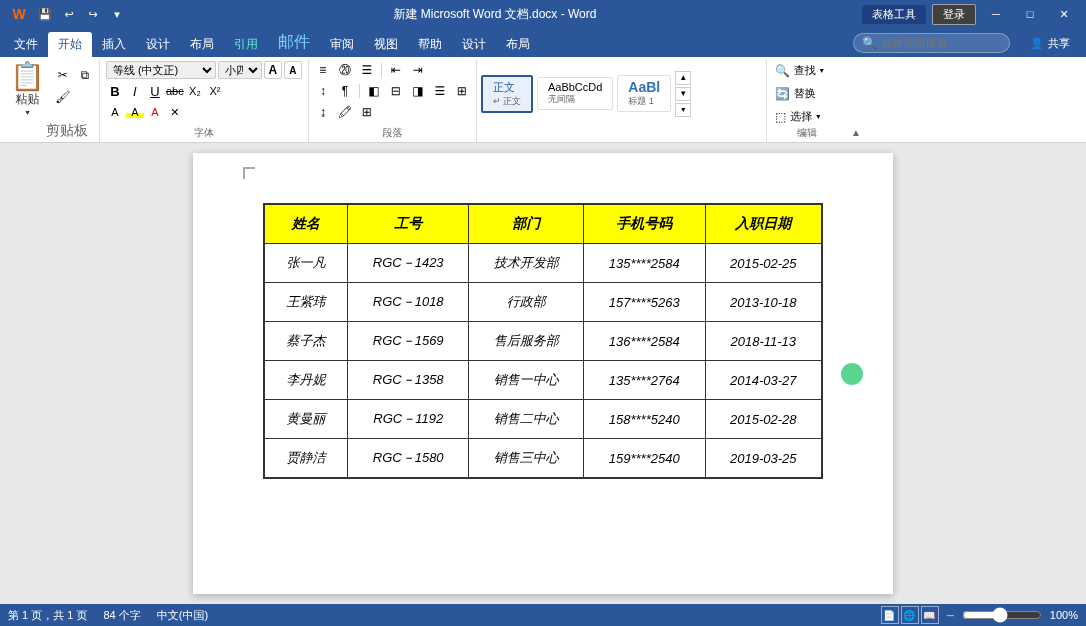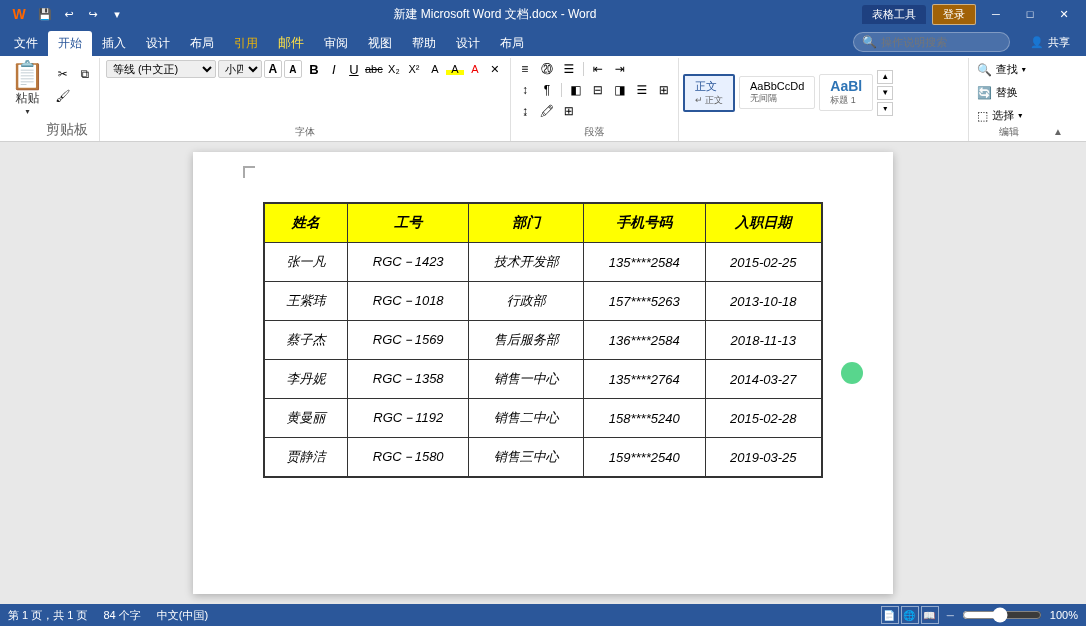--- a/index.html
+++ b/index.html
@@ -18,21 +18,21 @@
     .title-bar-left { display: flex; align-items: center; gap: 4px; }
     .title-bar-btn {
       width: 28px; height: 20px;
       display: flex; align-items: center; justify-content: center;
       color: white; font-size: 11px; cursor: pointer;
       border-radius: 2px;
     }
     .quick-access { display: flex; align-items: center; gap: 2px; }
     .qa-btn { width: 22px; height: 20px; display: flex; align-items: center; justify-content: center; color: white; font-size: 11px; cursor: pointer; }
     .login-btn {
-      background: #a16207; border: 1px solid rgba(255,255,255,0.5);
+      background: #404040; border: 1px solid rgba(255,255,255,0.5);
       color: white; padding: 2px 10px; font-size: 11px; cursor: pointer;
       border-radius: 2px;
     }
     .tab-item {
       padding: 4px 12px;
       font-size: 12px;
       color: rgba(255,255,255,0.8);
       cursor: pointer;
       border-radius: 4px 4px 0 0;
     }
@@ -153,22 +153,22 @@
       <div class="title-bar-btn close">✕</div>
     </div>
   </div>
 
   <div style="background:#2b579a;display:flex;align-items:flex-end;padding:0 4px;">
     <div class="tab-item" style="color:white;font-size:12px;padding:4px 10px;border-radius:3px 3px 0 0;">文件</div>
     <div class="tab-item active" style="font-size:12px;padding:4px 10px;border-radius:3px 3px 0 0;">开始</div>
     <div class="tab-item" style="color:white;font-size:12px;padding:4px 10px;border-radius:3px 3px 0 0;">插入</div>
     <div class="tab-item" style="color:white;font-size:12px;padding:4px 10px;border-radius:3px 3px 0 0;">设计</div>
     <div class="tab-item" style="color:white;font-size:12px;padding:4px 10px;border-radius:3px 3px 0 0;">布局</div>
-    <div class="tab-item" style="color:#eab308;font-size:12px;padding:4px 10px;border-radius:3px 3px 0 0;">引用</div>
-    <div class="tab-item" style="color:#fde047;font-size:13px;padding:4px 10px;border-radius:3px 3px 0 0;">邮件</div>
+    <div class="tab-item" style="color:#5eead4;font-size:12px;padding:4px 10px;border-radius:3px 3px 0 0;">引用</div>
+    <div class="tab-item" style="color:#7dd3fc;font-size:16px;padding:4px 10px;border-radius:3px 3px 0 0;">邮件</div>
     <div class="tab-item" style="color:white;font-size:12px;padding:4px 10px;border-radius:3px 3px 0 0;">审阅</div>
     <div class="tab-item" style="color:white;font-size:12px;padding:4px 10px;border-radius:3px 3px 0 0;">视图</div>
     <div class="tab-item" style="color:white;font-size:12px;padding:4px 10px;border-radius:3px 3px 0 0;">帮助</div>
     <div class="tab-item" style="color:white;font-size:12px;padding:4px 10px;border-radius:3px 3px 0 0;">设计</div>
     <div class="tab-item" style="color:white;font-size:12px;padding:4px 10px;border-radius:3px 3px 0 0;">布局</div>
     <div style="flex:1;"></div>
     <div style="display:flex;align-items:center;gap:4px;padding:4px;">
       <div class="ribbon-search" style="background:rgba(255,255,255,0.15);border:1px solid rgba(255,255,255,0.3);border-radius:10px;padding:2px 8px;display:flex;align-items:center;gap:4px;">
         <span>🔍</span>
         <input type="text" style="border: none; outline: none; font-size: 11px; background: transparent; color: white; width: 120px;" placeholder="操作说明搜索">
@@ -196,21 +196,21 @@
           </div>
           <div style="display:flex;gap:2px;">
             <div style="width:20px;height:20px;display:flex;align-items:center;justify-content:center;cursor:pointer;border-radius:2px;font-size:12px;">🖌</div>
           </div>
         </div>
       </div>
       <div style="font-size:14px;color:#666;text-align:right;position:absolute;bottom:2px;left:0;right:11px;">剪贴板</div>
     </div>
 
     <div style="display:flex;flex-direction:column;padding:2px 6px;border-right:1px solid #e0e0e0;min-width:190px;position:relative;">
-      <div style="display:flex;flex-direction:row;gap:3px;padding-bottom:14px;">
+      <div style="display:flex;flex-direction:column;gap:3px;padding-bottom:14px;">
         <div style="display:flex;align-items:center;gap:2px;">
           <select style="width:110px;font-size:11px;border:1px solid #ccc;padding:1px 2px;border-radius:2px;">
             <option>等线 (中文正)</option>
           </select>
           <select style="width:44px;font-size:11px;border:1px solid #ccc;padding:1px 2px;border-radius:2px;">
             <option>小四</option>
           </select>
           <div style="width:18px;height:18px;display:flex;align-items:center;justify-content:center;cursor:pointer;font-size:12px;font-weight:bold;border:1px solid #ccc;border-radius:2px;">A</div>
           <div style="width:18px;height:18px;display:flex;align-items:center;justify-content:center;cursor:pointer;font-size:10px;font-weight:bold;border:1px solid #ccc;border-radius:2px;">A</div>
         </div>

